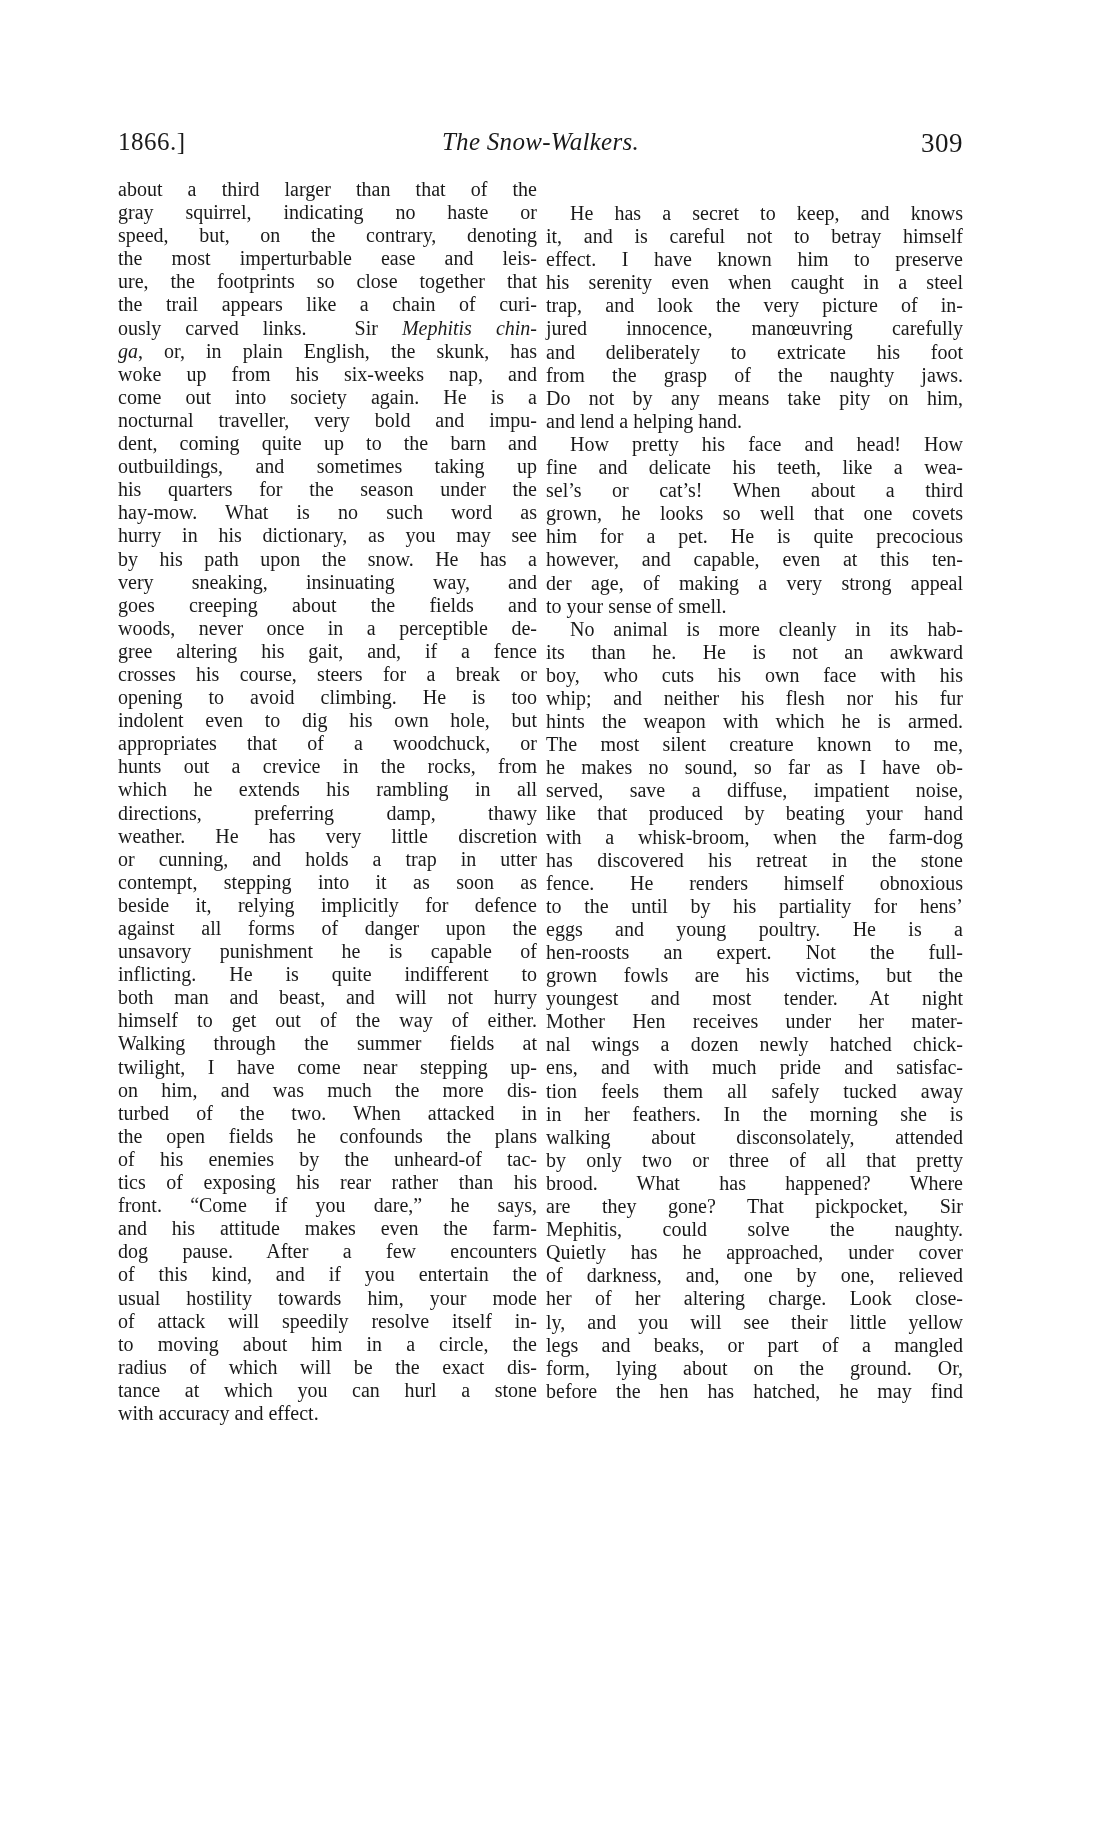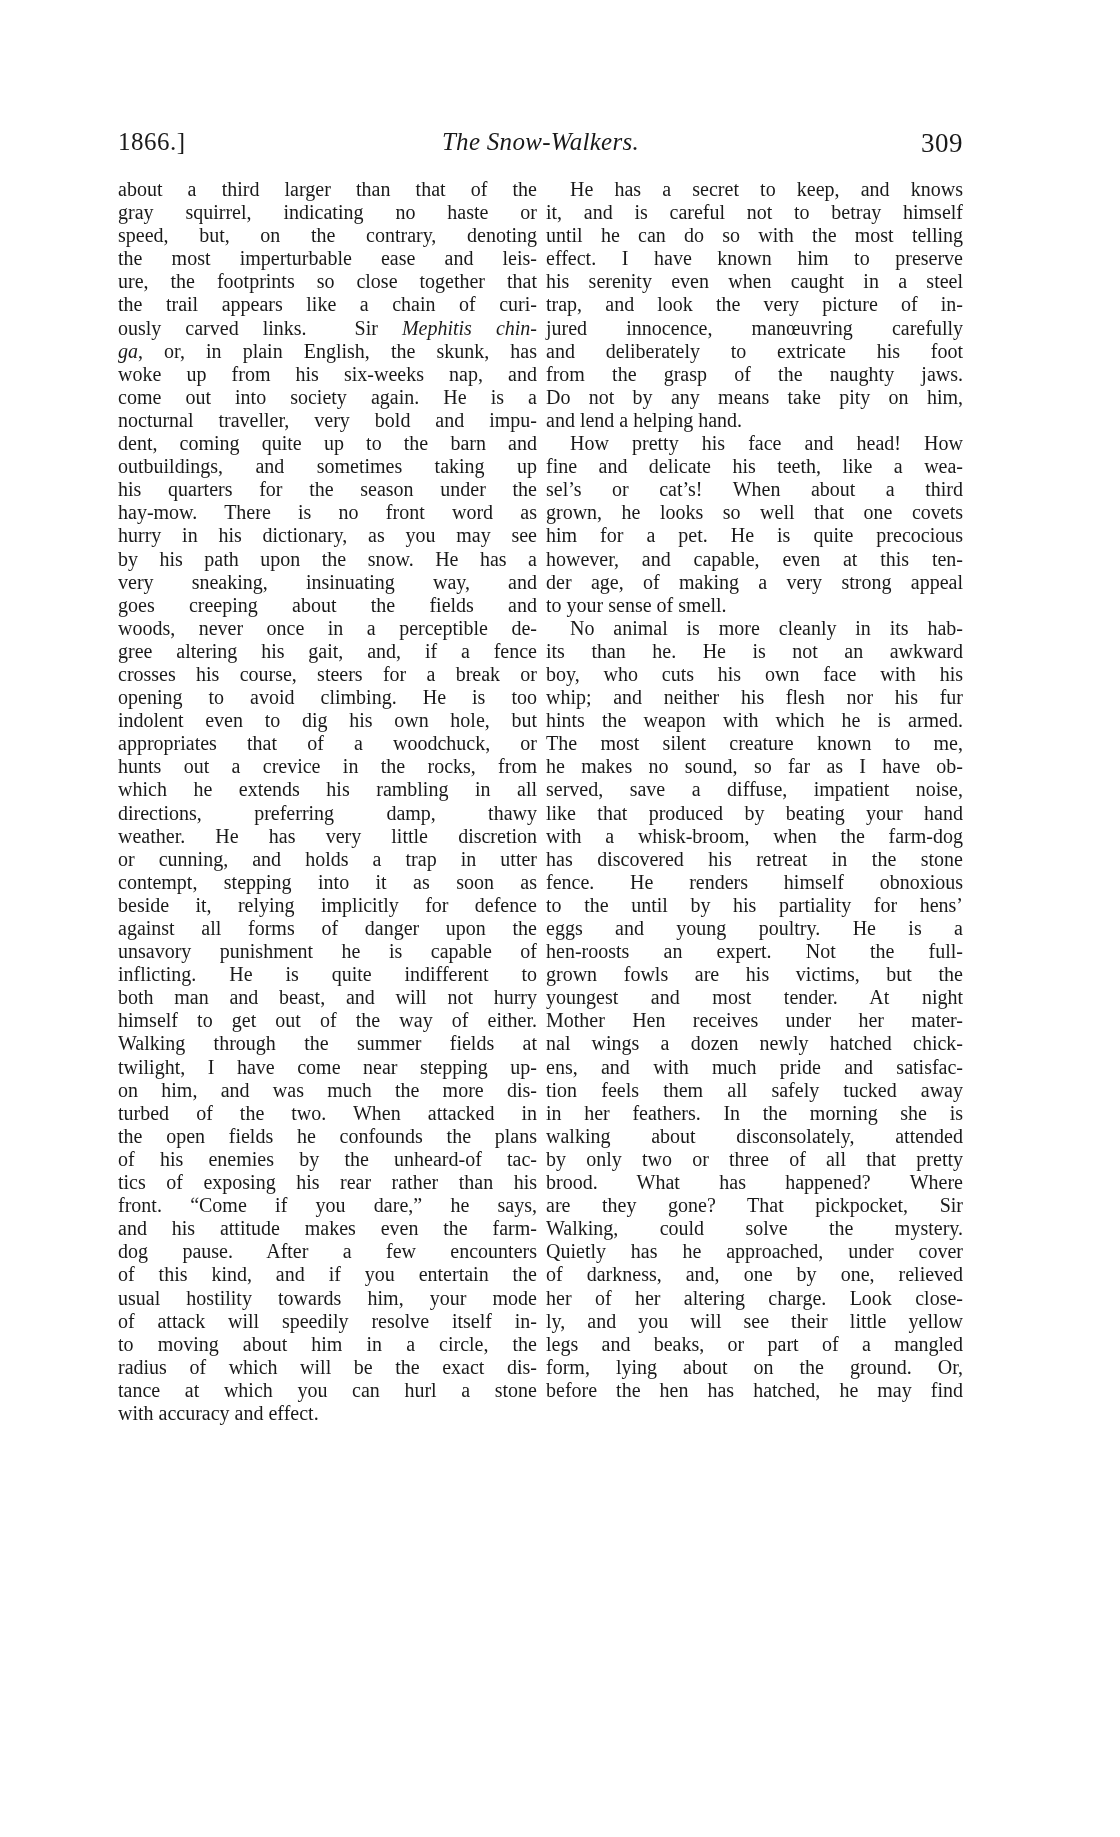--- a/index.html
+++ b/index.html
@@ -7,21 +7,21 @@
          font-family:"Liberation Serif","DejaVu Serif",serif; color:#1a1a1a; }
   .page { position:absolute; left:0; top:0; width:1120px; height:1343px; }
   .running-head { position:absolute; top:128px; left:118px; width:845px; height:40px;
                   font-size:25px; }
   .rh-year { position:absolute; left:0; top:0; letter-spacing:0.5px; }
   .rh-title { position:absolute; left:0; right:0; top:0; text-align:center; font-style:italic;
               font-size:25px; letter-spacing:0.3px; }
   .rh-page { position:absolute; right:0; top:0; font-size:27px; letter-spacing:0.5px; }
   .col { position:absolute; top:178px; font-size:20px; line-height:23.1px; }
   .col-left { left:118px; width:419px; }
-  .col-right { left:546px; width:417px; }
+  .col-right { left:546px; width:417px;margin-top:24px; }
   .ln { display:block; height:23.1px; white-space:nowrap; text-align:justify;
         text-align-last:justify; overflow:visible; }
   .ln.last { text-align-last:left; }
   .ln.indent { text-indent:24px; }
   .ln i { font-style:italic; }
 </style>
 </head>
 <body>
 
 <div class="page">
@@ -40,21 +40,21 @@
     <span class="ln">ure, the footprints so close together that</span>
     <span class="ln">the trail appears like a chain of curi-</span>
     <span class="ln">ously carved links.&nbsp; Sir <i>Mephitis chin-</i></span>
     <span class="ln"><i>ga</i>, or, in plain English, the skunk, has</span>
     <span class="ln">woke up from his six-weeks nap, and</span>
     <span class="ln">come out into society again.  He is a</span>
     <span class="ln">nocturnal traveller, very bold and impu-</span>
     <span class="ln">dent, coming quite up to the barn and</span>
     <span class="ln">outbuildings, and sometimes taking up</span>
     <span class="ln">his quarters for the season under the</span>
-    <span class="ln">hay-mow.  There is no front word as</span>
+    <span class="ln">hay-mow.  What is no such word as</span>
     <span class="ln">hurry in his dictionary, as you may see</span>
     <span class="ln">by his path upon the snow.  He has a</span>
     <span class="ln">very sneaking, insinuating way, and</span>
     <span class="ln">goes creeping about the fields and</span>
     <span class="ln">woods, never once in a perceptible de-</span>
     <span class="ln">gree altering his gait, and, if a fence</span>
     <span class="ln">crosses his course, steers for a break or</span>
     <span class="ln">opening to avoid climbing.  He is too</span>
     <span class="ln">indolent even to dig his own hole, but</span>
     <span class="ln">appropriates that of a woodchuck, or</span>
@@ -85,21 +85,20 @@
     <span class="ln">of attack will speedily resolve itself in-</span>
     <span class="ln">to moving about him in a circle, the</span>
     <span class="ln">radius of which will be the exact dis-</span>
     <span class="ln">tance at which you can hurl a stone</span>
     <span class="ln last">with accuracy and effect.</span>
   </div>
 
   <div class="col col-right">
     <span class="ln indent">He has a secret to keep, and knows</span>
     <span class="ln">it, and is careful not to betray himself</span>
-    <span class="ln">until he can do so with the most telling</span>
     <span class="ln">effect.  I have known him to preserve</span>
     <span class="ln">his serenity even when caught in a steel</span>
     <span class="ln">trap, and look the very picture of in-</span>
     <span class="ln">jured innocence, manœuvring carefully</span>
     <span class="ln">and deliberately to extricate his foot</span>
     <span class="ln">from the grasp of the naughty jaws.</span>
     <span class="ln">Do not by any means take pity on him,</span>
     <span class="ln last">and lend a helping hand.</span>
     <span class="ln indent">How pretty his face and head!  How</span>
     <span class="ln">fine and delicate his teeth, like a wea-</span>
@@ -128,21 +127,21 @@
     <span class="ln">youngest and most tender.  At night</span>
     <span class="ln">Mother Hen receives under her mater-</span>
     <span class="ln">nal wings a dozen newly hatched chick-</span>
     <span class="ln">ens, and with much pride and satisfac-</span>
     <span class="ln">tion feels them all safely tucked away</span>
     <span class="ln">in her feathers.  In the morning she is</span>
     <span class="ln">walking about disconsolately, attended</span>
     <span class="ln">by only two or three of all that pretty</span>
     <span class="ln">brood.  What has happened?  Where</span>
     <span class="ln">are they gone?  That pickpocket, Sir</span>
-    <span class="ln">Walking, could solve the mystery.</span>
+    <span class="ln">Mephitis, could solve the naughty.</span>
     <span class="ln">Quietly has he approached, under cover</span>
     <span class="ln">of darkness, and, one by one, relieved</span>
     <span class="ln">her of her altering charge.  Look close-</span>
     <span class="ln">ly, and you will see their little yellow</span>
     <span class="ln">legs and beaks, or part of a mangled</span>
     <span class="ln">form, lying about on the ground.  Or,</span>
     <span class="ln">before the hen has hatched, he may find</span>
   </div>
 
 </div>

